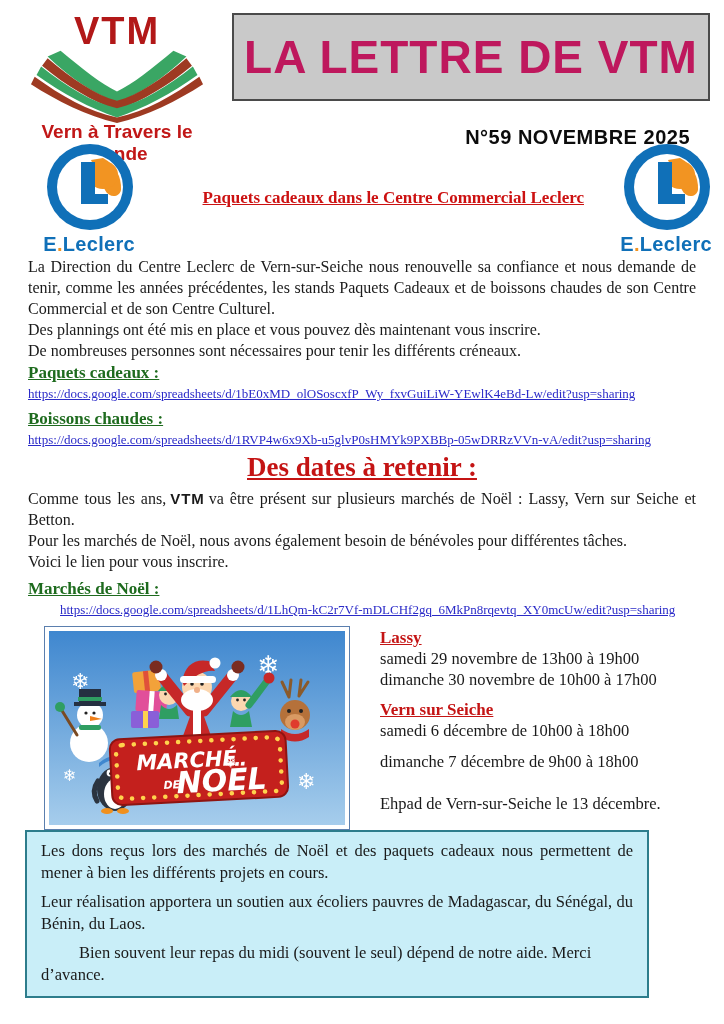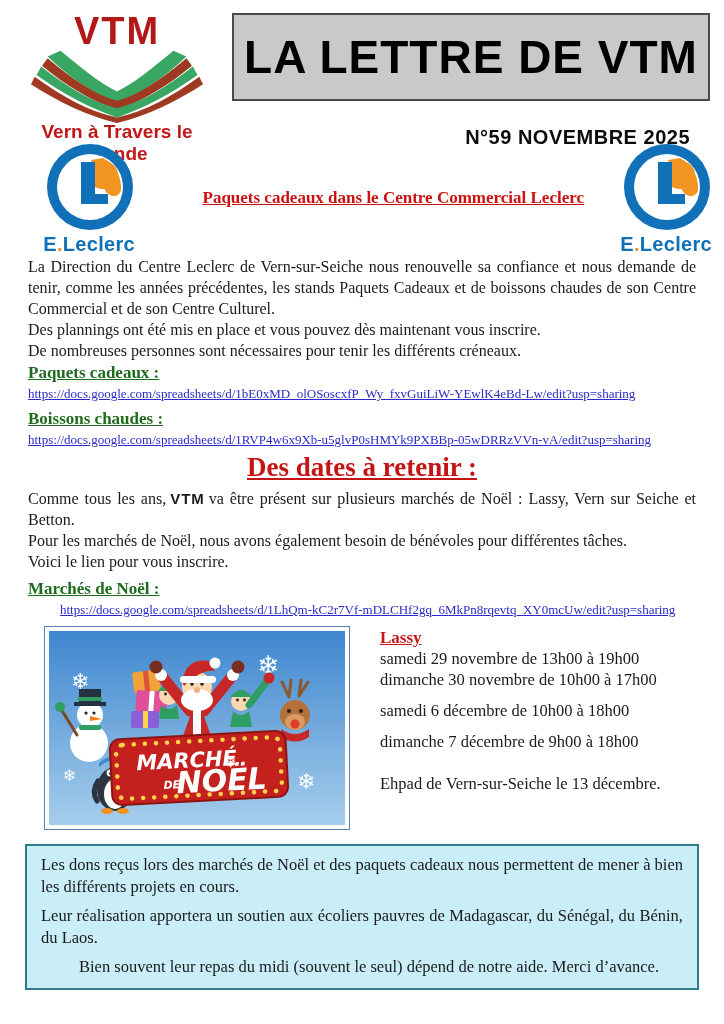--- a/index.html
+++ b/index.html
@@ -8,21 +8,21 @@
   .page { position:relative; width:724px; height:1024px; background:#fff; overflow:hidden; }
 
   
   .vtm-logo { position:absolute; left:20px; top:10px; width:194px; text-align:center; }
   .vtm-acronym { font-family:"Liberation Sans",sans-serif; font-weight:800; font-size:38px; color:#b21818; letter-spacing:2px; }
   .vtm-book { display:block; margin:-4px auto 0; }
   .vtm-tagline { font-family:"Liberation Sans",sans-serif; font-weight:700; font-size:19px; color:#c11717; margin-top:-2px; }
 
   .masthead { position:absolute; left:232px; top:13px; width:478px; height:88px; background:#c9c9c9;
               border:2px solid #4a4a4a; display:flex; align-items:center; justify-content:center; }
-  .masthead-title { font-family:"Liberation Sans",sans-serif; font-weight:700; font-size:46px; color:#000000; letter-spacing:1px; white-space:nowrap; }
+  .masthead-title { font-family:"Liberation Sans",sans-serif; font-weight:700; font-size:46px; color:#be185d; letter-spacing:1px; white-space:nowrap; }
 
   .issue-line { position:absolute; right:34px; top:126px; font-family:"Liberation Sans",sans-serif; font-weight:700; font-size:20px; color:#0c0c0c; letter-spacing:.5px; }
 
   
   .leclerc-band { position:absolute; top:142px; left:0; right:0; height:116px; }
   .leclerc-logo { position:absolute; width:120px; text-align:right; }
   .leclerc-left { left:15px; top:0; }
   .leclerc-right { right:12px; top:0; }
   .leclerc-word { font-family:"Liberation Sans",sans-serif; font-weight:700; font-size:20px; color:#1070b8; margin-top:-3px; letter-spacing:.3px; }
   .leclerc-word .dot { color:#f29422; }
@@ -45,21 +45,21 @@
   .noel-row { display:flex; margin-top:8px; }
   .poster-frame { margin-left:16px; width:306px; height:204px; border:1px solid #5b7fae; background:#fff; padding:4px; flex:none; }
   .dates-col { margin-left:30px; width:316px; }
   .market-name { font-size:17px; font-weight:700; color:#c41414; text-decoration:underline; }
   .market-block { margin-top:10px; }
   .market-block:first-child { margin-top:2px; }
   .market-line { font-size:16.5px; line-height:21px; }
   .extra-line { margin-top:22px; font-size:16.5px; }
 
   
-  .footer-box { margin-top:14px; margin-left:-3px; width:674px; background:#c9eef8; border:2px solid #2d7d8c; padding:8px 14px 10px; }
+  .footer-box { margin-left:-3px; width:624px; background:#c9eef8; border:2px solid #2d7d8c; padding:8px 14px 10px; }
   .footer-box p { font-size:16.5px; line-height:22px; text-align:justify; }
   .footer-box p + p { margin-top:7px; }
   .footer-box .indented { text-indent:38px; text-align:left; }
 </style>
 </head>
 <body>
 
 <div class="page">
 
   <div class="vtm-logo">
@@ -245,20 +245,21 @@
         </svg>
       </div>
 
       <div class="dates-col">
         <div class="market-block">
           <div class="market-name">Lassy</div>
           <div class="market-line">samedi 29 novembre de 13h00 à 19h00</div>
           <div class="market-line">dimanche 30 novembre de 10h00 à 17h00</div>
         </div>
         <div class="market-block">
+          <div class="market-name">Vern sur Seiche</div>
           <div class="market-line">samedi 6 décembre de 10h00 à 18h00</div>
         </div>
         <div class="market-block">
           <div class="market-line">dimanche 7 décembre de 9h00 à 18h00</div>
         </div>
         <div class="extra-line">Ehpad de Vern-sur-Seiche le 13 décembre.</div>
       </div>
     </div>
 
     

